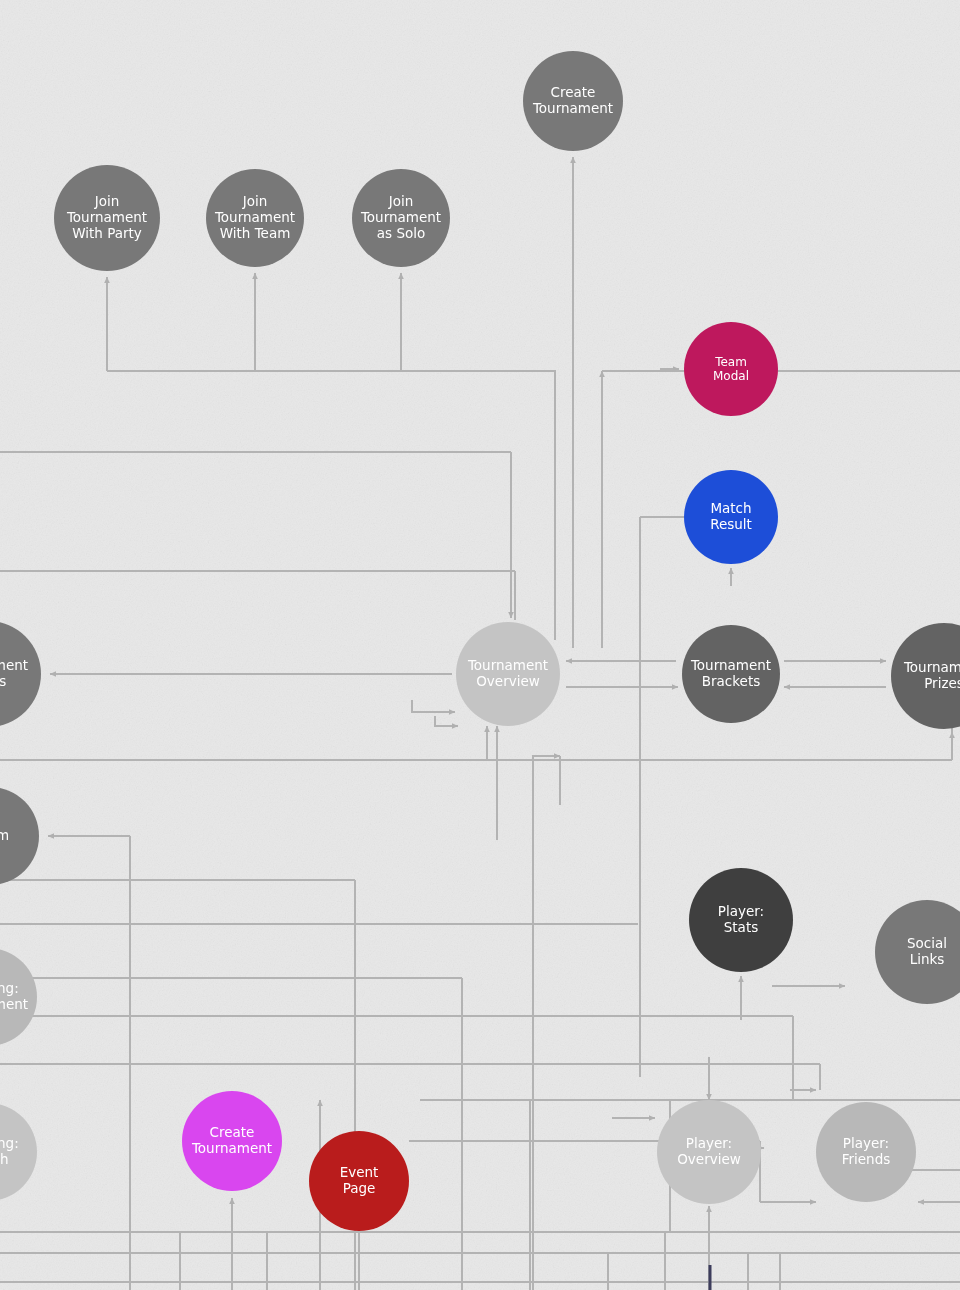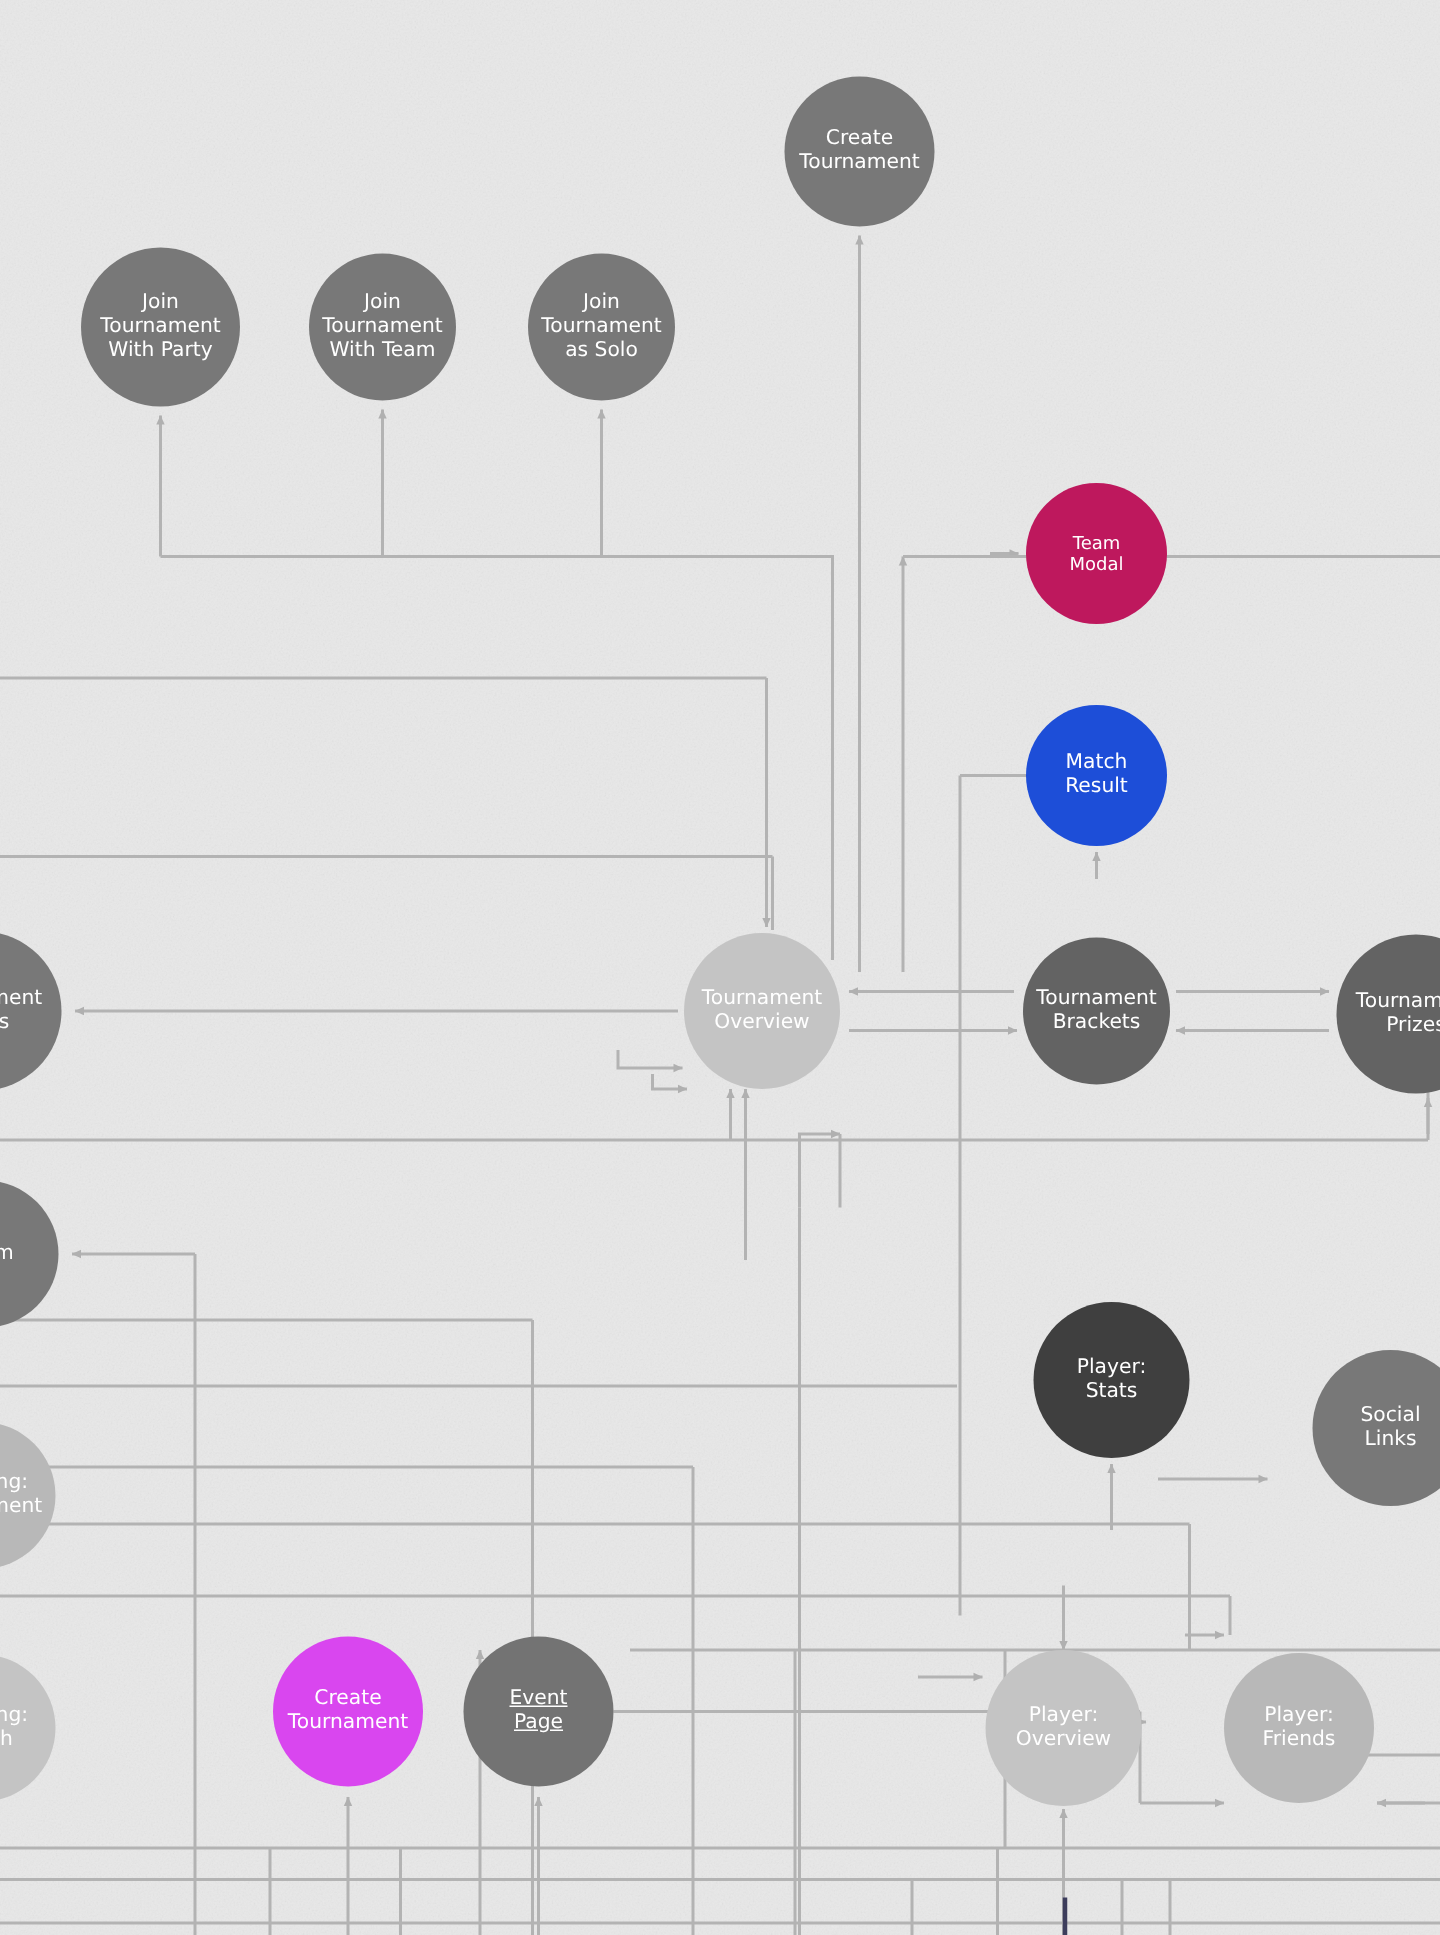--- a/index.html
+++ b/index.html
@@ -232,21 +232,21 @@
 Stats</span>
       </div>
       <div class="node" style="left: 875px; top: 900px; width: 104px; height: 104px; background: rgb(120, 120, 120); font-size: 13.5px;">
         <span class="lbl">Social
 Links</span>
       </div>
       <div class="node" style="left: 182px; top: 1091px; width: 100px; height: 100px; background: #d946ef; font-size: 13.5px; align-items: center;">
         <span class="lbl">Create
 Tournament</span>
       </div>
-      <div class="node" style="left: 309px; top: 1091px; width: 100px; height: 100px; background: #737373; font-size: 13.5px; text-decoration: underline;">
+      <div class="node" style="left: 309px; top: 1131px; width: 100px; height: 100px; background: #b91c1c; font-size: 13.5px;">
         <span class="lbl">Event
 Page</span>
       </div>
       <div class="node" style="left: 657px; top: 1100px; width: 104px; height: 104px; background: rgb(196, 196, 196); font-size: 13.5px;">
         <span class="lbl">Player:
 Overview</span>
       </div>
       <div class="node" style="left: 816px; top: 1102px; width: 100px; height: 100px; background: rgb(184, 184, 184); font-size: 13.5px;">
         <span class="lbl">Player:
 Friends</span>

